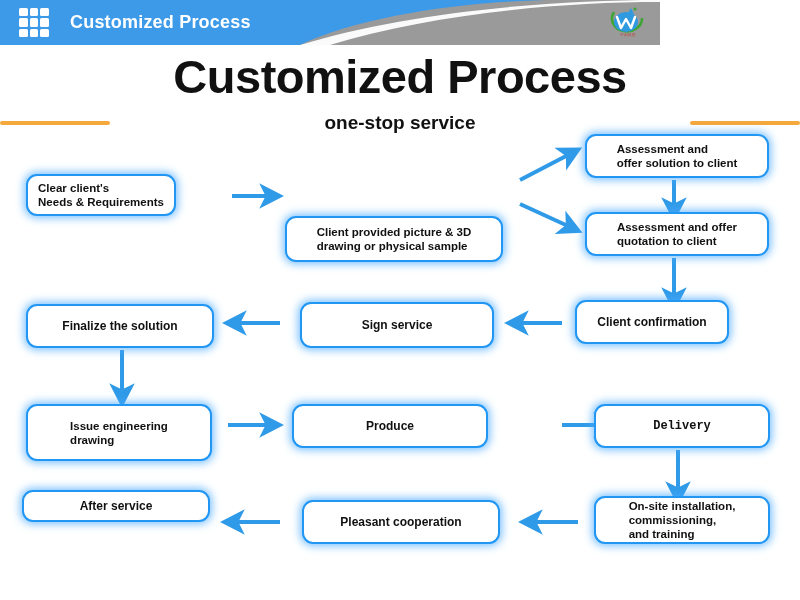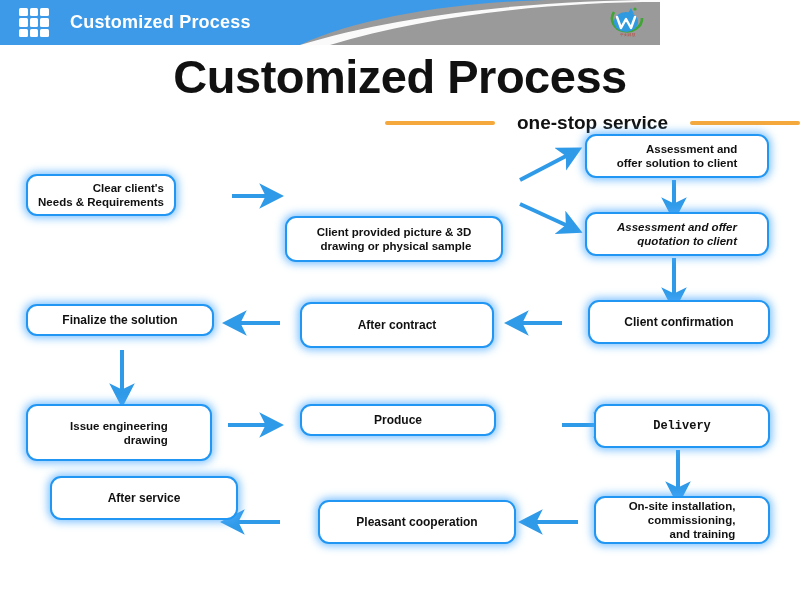--- a/index.html
+++ b/index.html
@@ -20,30 +20,30 @@
   #header-title{position:absolute;left:70px;top:10px;font-size:18px;font-weight:bold;
     color:#ffffff;letter-spacing:.2px;line-height:24px;}
   #logo{position:absolute;left:604px;top:4px;width:48px;height:38px;}
   #logo-text{position:absolute;left:604px;top:33px;width:48px;text-align:center;
     font-size:3.6px;color:#c0392b;letter-spacing:.4px;line-height:5px;white-space:nowrap;overflow:hidden;}
 
   
   #title{position:absolute;left:0;top:48px;width:800px;text-align:center;
     font-size:47px;font-weight:bold;color:#111111;letter-spacing:-.5px;line-height:58px;}
   #subtitle-row{position:absolute;left:0;top:110px;width:800px;height:26px;
-    display:flex;align-items:center;justify-content:flex-end;gap:22px;}
+    display:flex;align-items:center;justify-content:space-between;gap:22px;}
   .orange-rule{width:110px;height:4px;background:#f5a83c;border-radius:2px;}
   #subtitle{font-size:19px;font-weight:bold;color:#111111;line-height:24px;white-space:nowrap;}
 
   
   .node{
     position:absolute;box-sizing:border-box;background:#ffffff;
     border:2.5px solid #2196f3;border-radius:11px;
     box-shadow:0 0 9px 2px rgba(77,171,255,.75);
-    display:flex;align-items:center;justify-content:center;text-align:right;
+    display:flex;align-items:center;justify-content:center;text-align:left;
     font-weight:bold;color:#111111;padding:10px 6px;
   }
   .node span{display:block;line-height:14px;font-size:11.5px;}
   .node.f12 span{font-size:12px;line-height:14.5px;}
 
   
   #arrows{position:absolute;left:0;top:0;width:800px;height:600px;pointer-events:none;}
 </style>
 </head>
 <body>
@@ -128,51 +128,51 @@
 </div>
 
 <div class="node" style="left:285px;top:172px;width:218px;height:46px;margin-top:44px;">
   <span>Client provided picture &amp; 3D<br>drawing or physical sample</span>
 </div>
 
 <div class="node" style="left:585px;top:134px;width:184px;height:44px;">
   <span>Assessment and<br>offer solution to client</span>
 </div>
 
-<div class="node" style="left:585px;top:212px;width:184px;height:44px;font-style:italic;">
+<div class="node" style="left:585px;top:212px;width:184px;height:44px;">
   <span>Assessment and offer<br>quotation to client</span>
 </div>
 
-<div class="node f12" style="left:588px;top:300px;width:182px;height:44px;">
+<div class="node f12" style="left:575px;top:300px;width:154px;height:44px;">
   <span>Client confirmation</span>
 </div>
 
 <div class="node f12" style="left:300px;top:302px;width:194px;height:46px;">
-  <span>After contract</span>
+  <span>Sign service</span>
 </div>
 
-<div class="node f12" style="left:26px;top:304px;width:188px;height:32px;">
+<div class="node f12" style="left:26px;top:304px;width:188px;height:44px;">
   <span>Finalize the solution</span>
 </div>
 
 <div class="node" style="left:26px;top:404px;width:186px;height:57px;">
   <span>Issue engineering<br>drawing</span>
 </div>
 
-<div class="node f12" style="left:300px;top:404px;width:196px;height:32px;">
+<div class="node f12" style="left:292px;top:404px;width:196px;height:44px;">
   <span>Produce</span>
 </div>
 
 <div class="node f12" style="left:594px;top:404px;width:176px;height:44px;font-family:Liberation Mono, monospace;">
   <span>Delivery</span>
 </div>
 
 <div class="node" style="left:594px;top:496px;width:176px;height:48px;">
   <span>On-site installation,<br>commissioning,<br>and training</span>
 </div>
 
-<div class="node f12" style="left:302px;top:500px;width:198px;height:44px;margin-left:16px;">
+<div class="node f12" style="left:302px;top:500px;width:198px;height:44px;">
   <span>Pleasant cooperation</span>
 </div>
 
-<div class="node f12" style="left:22px;top:476px;width:188px;height:44px;margin-left:28px;">
+<div class="node f12" style="left:22px;top:490px;width:188px;height:32px;">
   <span>After service</span>
 </div>
 
 </body></html>

